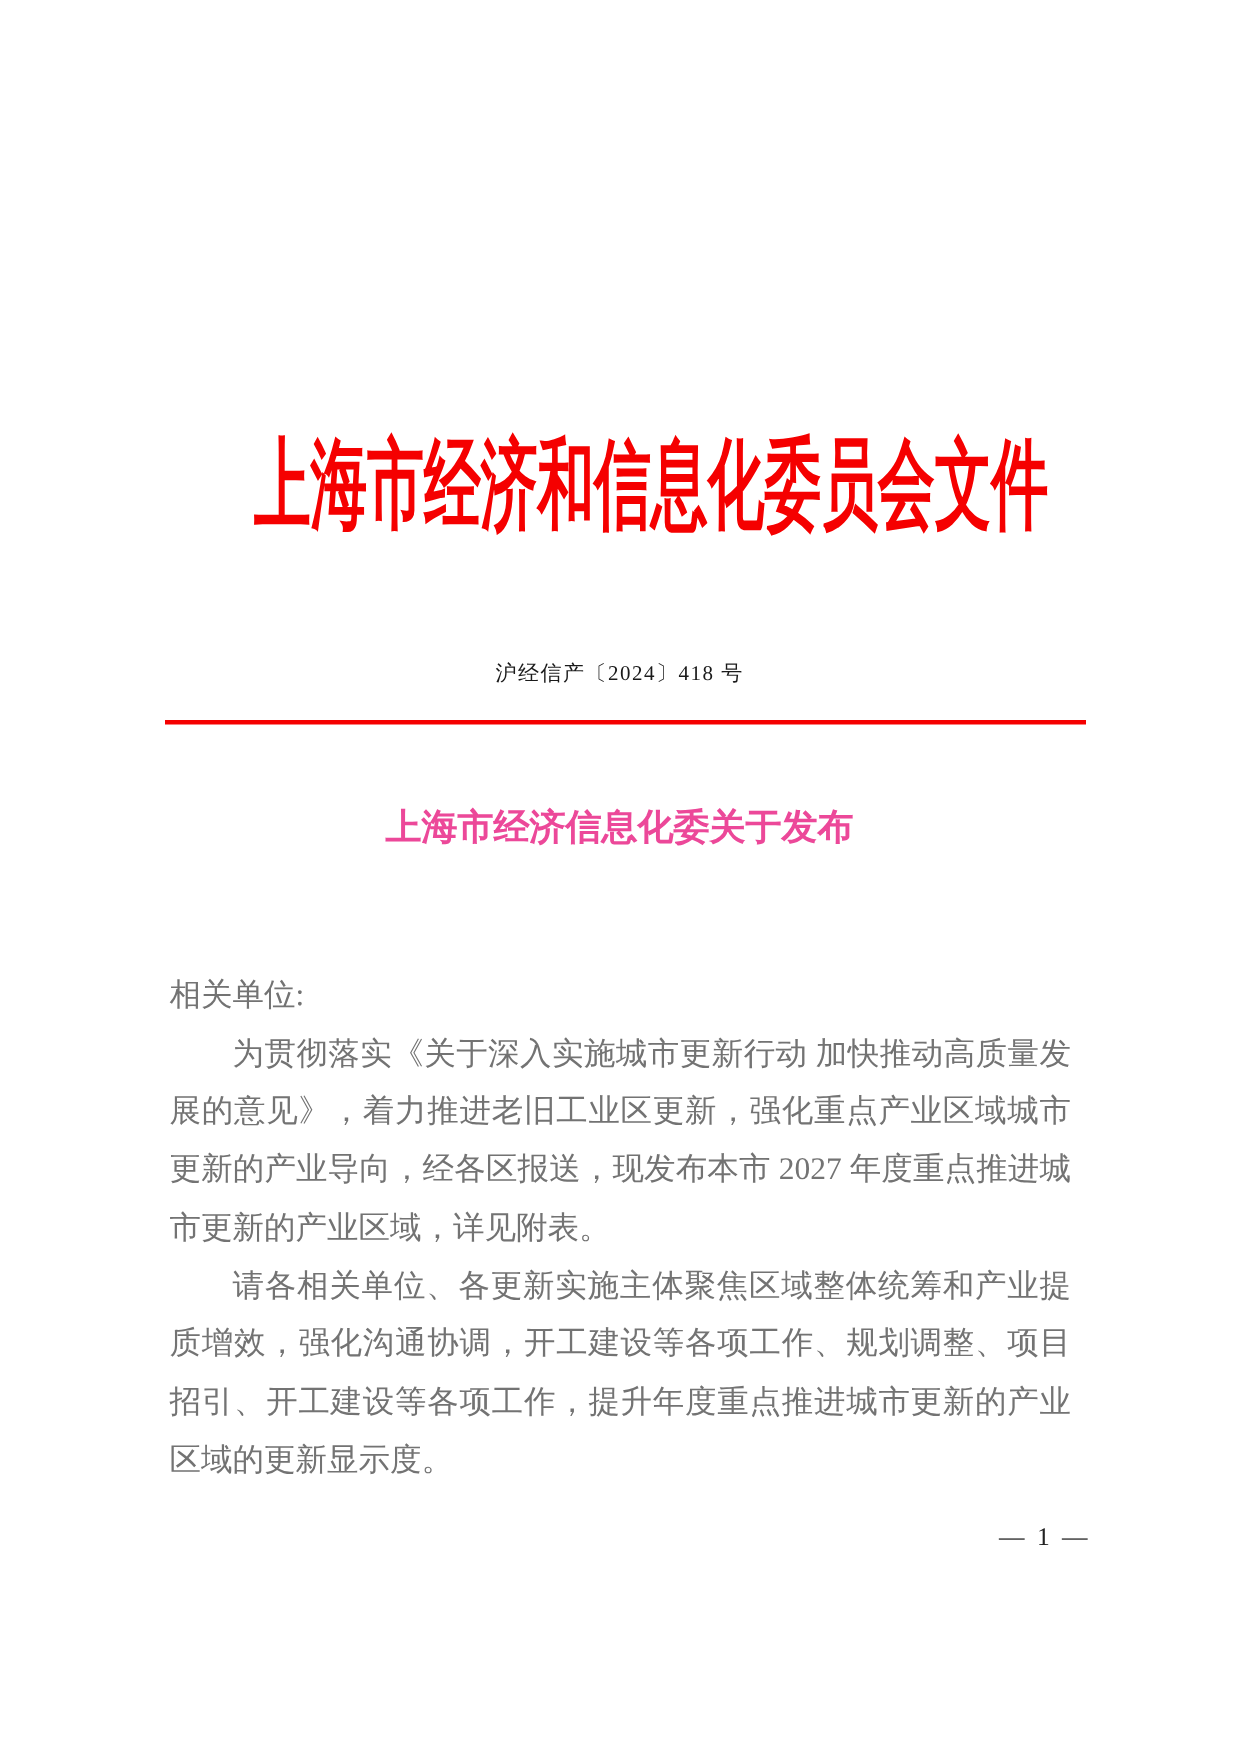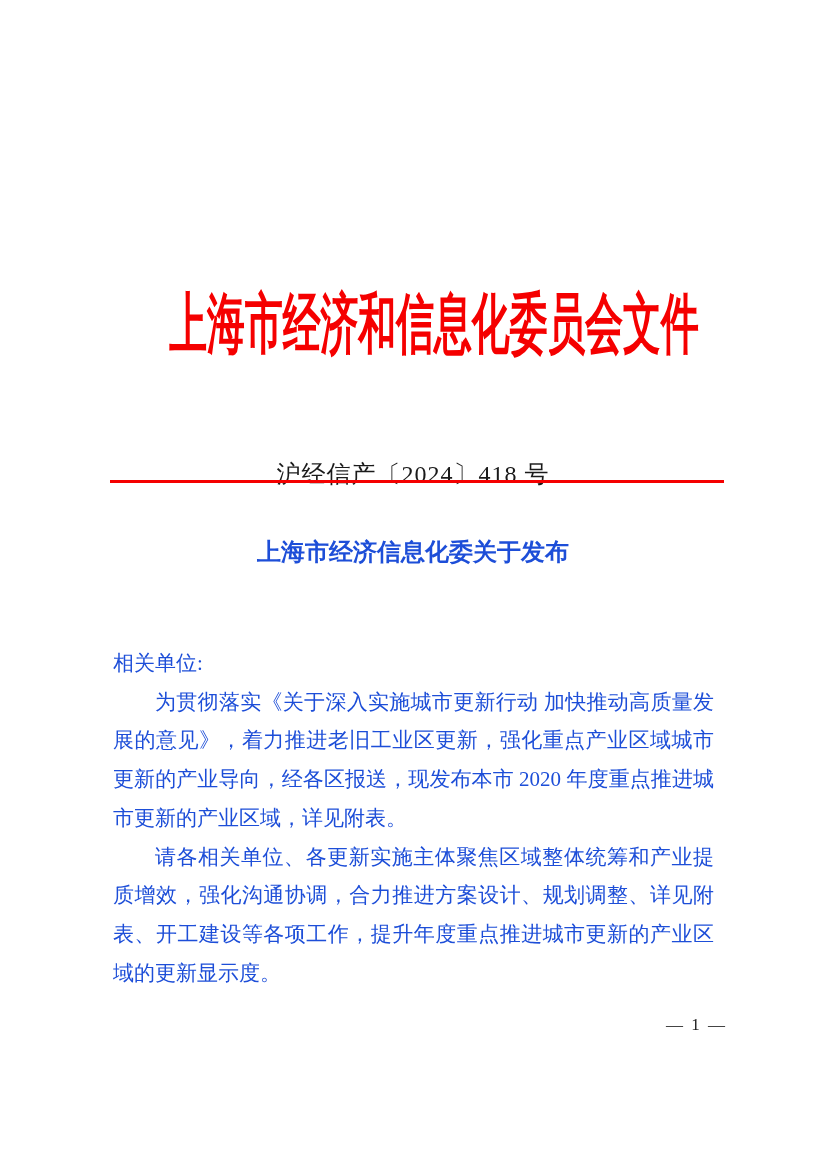--- a/index.html
+++ b/index.html
@@ -28,25 +28,25 @@
     font-size: 62px;
     line-height: 76px;
   }
   .letterhead-inner {
     display: inline-block;
     transform: scale(0.61, 1.06);
     transform-origin: 50% 50%;
   }
   .doc-number {
     position: absolute;
-    top: 460px;
+    top: 436px;
     left: 0;
     width: 826px;
     text-align: center;
-    font-size: 24px;
+    font-size: 14px;
     line-height: 28px;
     color: #1a1a1a;
     letter-spacing: 1px;
   }
   .red-rule {
     position: absolute;
     top: 480px;
     left: 110px;
     width: 614px;
     height: 3px;
@@ -54,31 +54,31 @@
   }
   .doc-title {
     position: absolute;
     top: 533px;
     left: 63px;
     width: 700px;
     text-align: center;
     font-weight: bold;
     font-size: 24px;
     line-height: 39px;
-    color: #1d4ed8;
+    color: #ec4899;
   }
   .body-text {
     position: absolute;
     top: 644px;
     left: 113px;
     width: 601px;
     font-size: 21px;
     line-height: 38.7px;
     text-align: justify;
-    color: #1d4ed8;
+    color: #737373;
   }
   .body-text p {
     margin: 0;
     padding: 0;
   }
   .para-indent {
     text-indent: 2em;
   }
   .page-num {
     position: absolute;
@@ -104,19 +104,19 @@
   <div class="doc-number">沪经信产〔2024〕418 号</div>
 
   <div class="red-rule"></div>
 
   <div class="doc-title">
     <div>上海市经济信息化委关于发布</div>
   </div>
 
   <div class="body-text">
     <p class="salutation">相关单位:</p>
-    <p class="para-indent">为贯彻落实《关于深入实施城市更新行动 加快推动高质量发展的意见》，着力推进老旧工业区更新，强化重点产业区域城市更新的产业导向，经各区报送，现发布本市 2020 年度重点推进城市更新的产业区域，详见附表。</p>
-    <p class="para-indent">请各相关单位、各更新实施主体聚焦区域整体统筹和产业提质增效，强化沟通协调，合力推进方案设计、规划调整、详见附表、开工建设等各项工作，提升年度重点推进城市更新的产业区域的更新显示度。</p>
+    <p class="para-indent">为贯彻落实《关于深入实施城市更新行动 加快推动高质量发展的意见》，着力推进老旧工业区更新，强化重点产业区域城市更新的产业导向，经各区报送，现发布本市 2027 年度重点推进城市更新的产业区域，详见附表。</p>
+    <p class="para-indent">请各相关单位、各更新实施主体聚焦区域整体统筹和产业提质增效，强化沟通协调，开工建设等各项工作、规划调整、项目招引、开工建设等各项工作，提升年度重点推进城市更新的产业区域的更新显示度。</p>
   </div>
 
   <div class="page-num">— 1 —</div>
 
 </div>
 
 </body></html>

